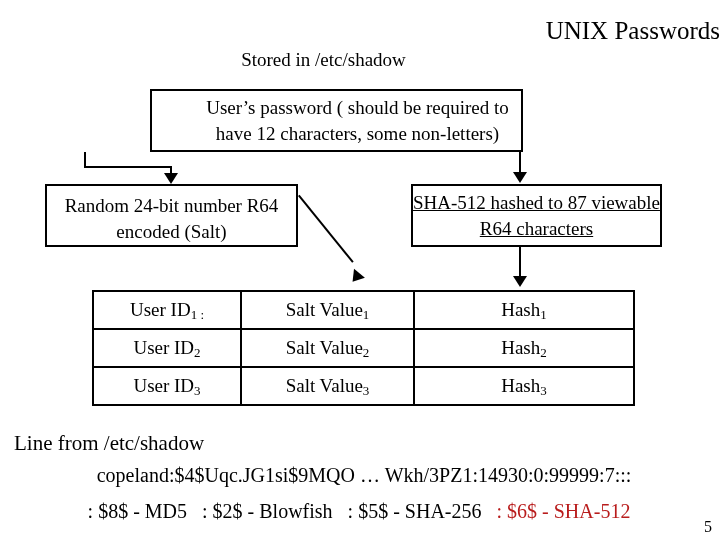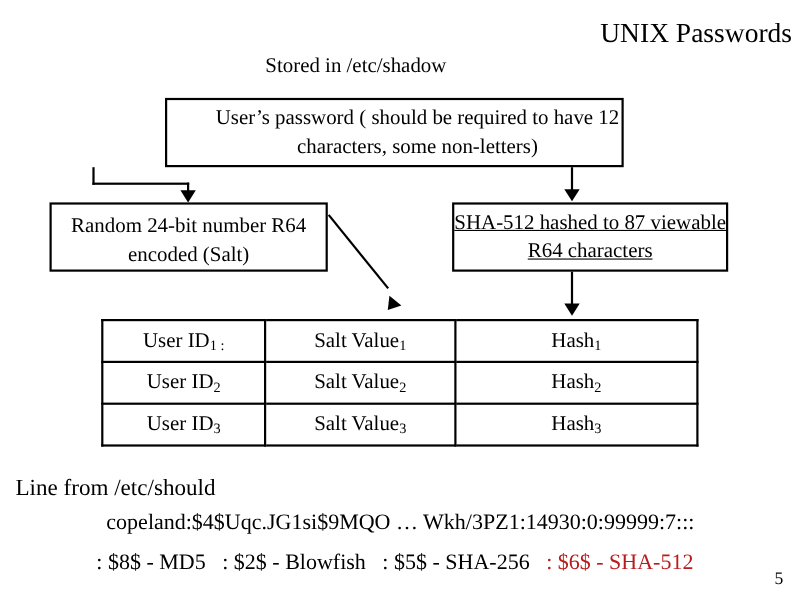--- a/index.html
+++ b/index.html
@@ -49,21 +49,21 @@
     display: flex;
     align-items: center;
     justify-content: center;
     text-align: center;
     font-size: 19px;
     line-height: 26px;
   }
   #box-password {
     left: 150px;
     top: 89px;
-    width: 417px;
+    width: 373px;
     height: 63px;
     padding-left: 42px;
   }
   #box-salt {
     left: 45px;
     top: 184px;
     width: 253px;
     height: 63px;
     align-items: flex-end;
   }
@@ -243,21 +243,21 @@
         </tr>
         <tr>
           <td><span>User ID</span><span class="sub">3</span></td>
           <td><span>Salt Value</span><span class="sub">3</span></td>
           <td><span>Hash</span><span class="sub">3</span></td>
         </tr>
       </tbody>
     </table>
   </div>
 
-  <div id="line-label">Line from /etc/should</div>
+  <div id="line-label">Line from /etc/shadow</div>
   <div id="shadow-line">copeland:$4$Uqc.JG1si$9MQO … Wkh/3PZ1:14930:0:99999:7:::</div>
 
   <div id="algo-line">
     <span>: $8$ - MD5</span>&nbsp;&nbsp;
     <span>: $2$ - Blowfish</span>&nbsp;&nbsp;
     <span>: $5$ - SHA-256</span>&nbsp;&nbsp;
     <span class="algo-red">: $6$ - SHA-512</span>
   </div>
 
   <div id="page-number">5</div>

